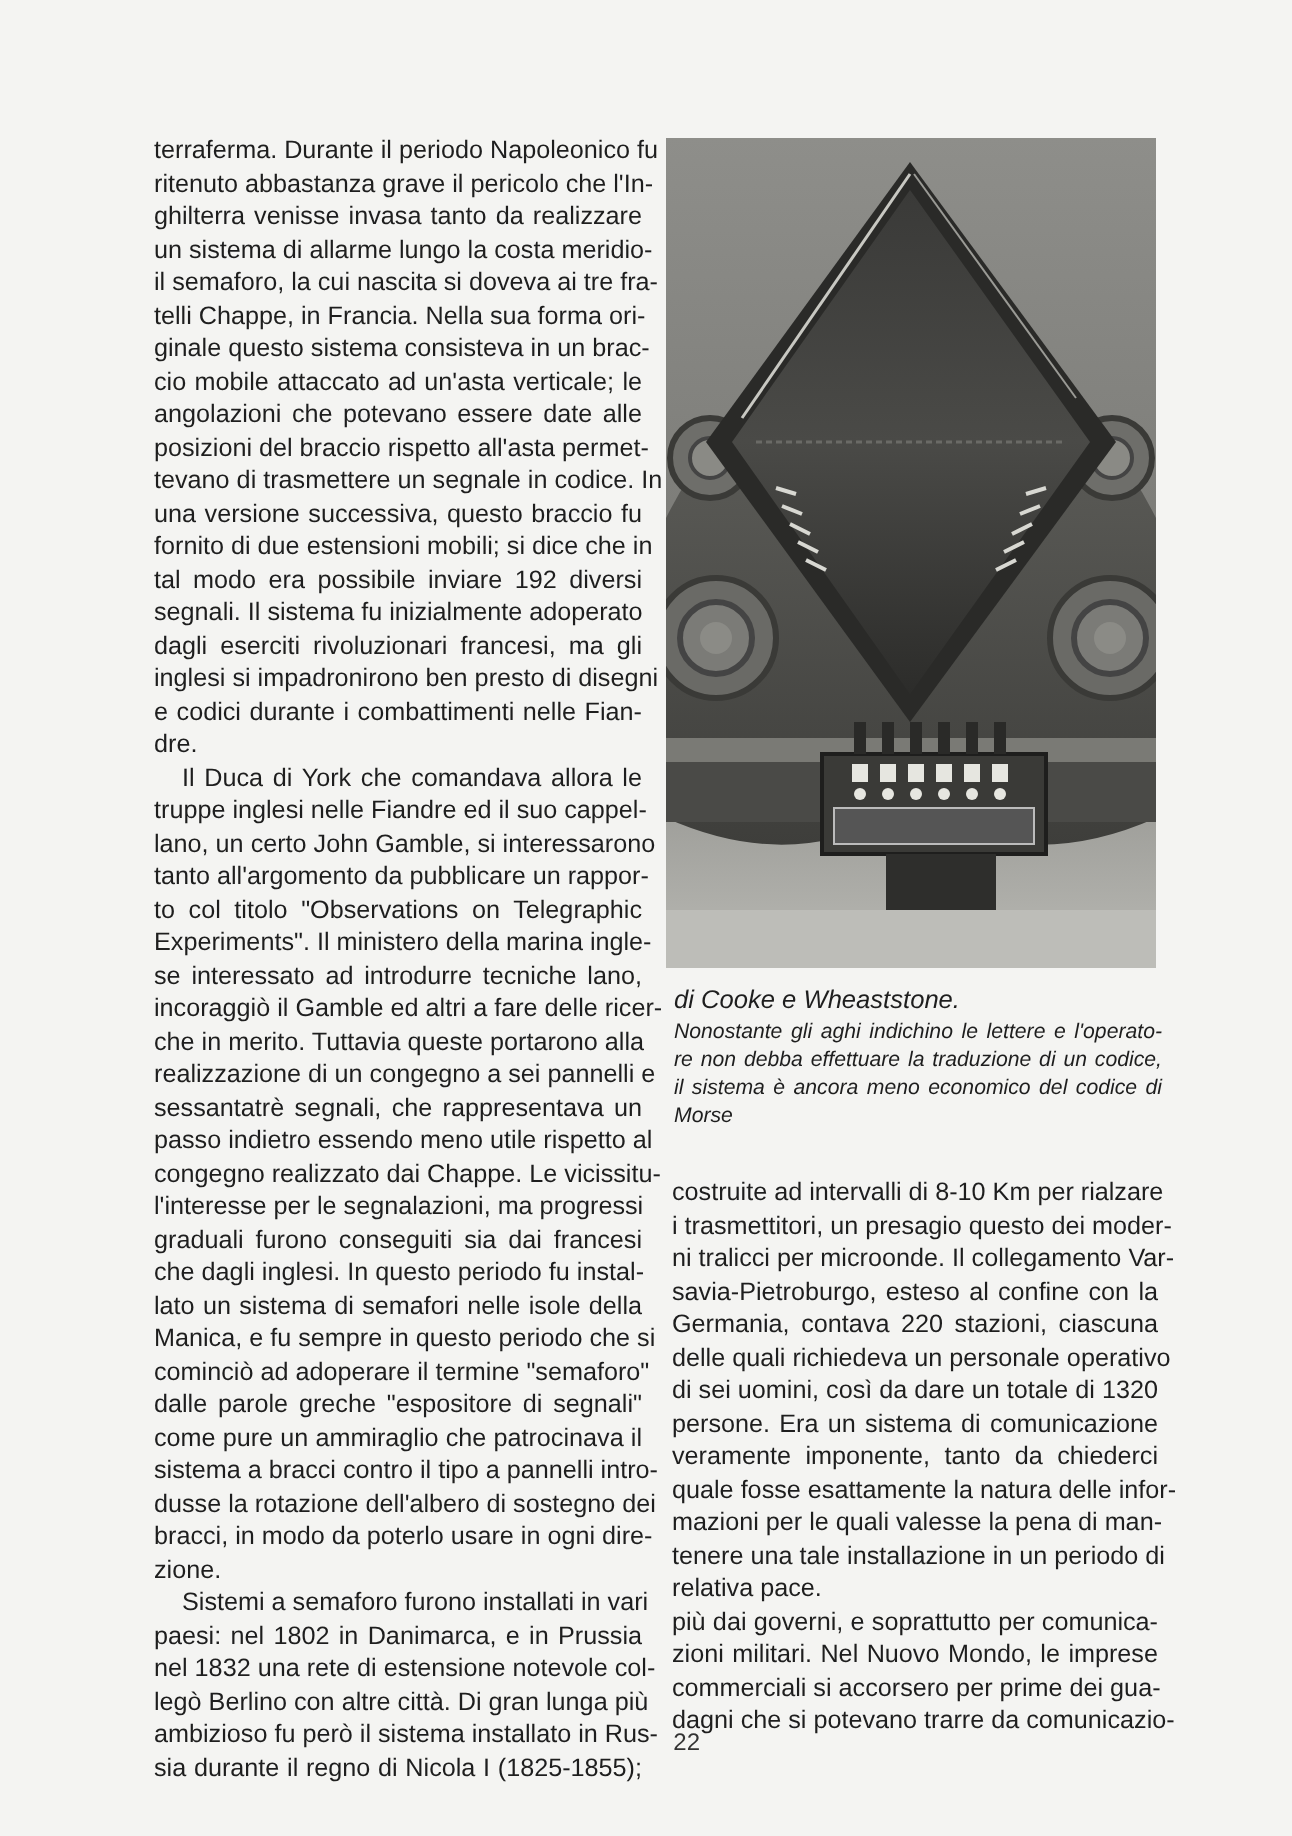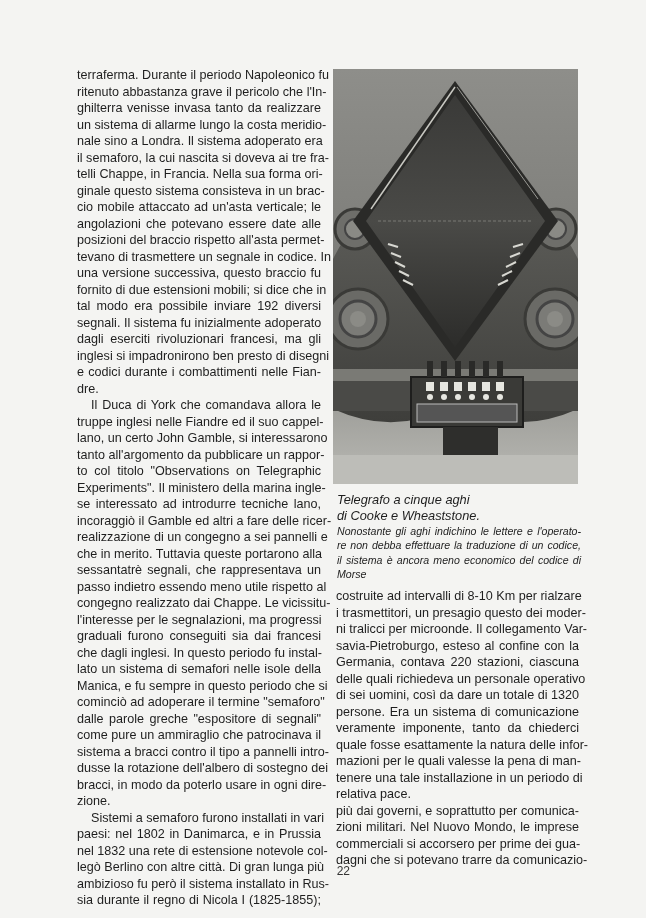--- a/index.html
+++ b/index.html
@@ -45,21 +45,20 @@
 <body>
 
 <div class="page">
 
   <div class="col-left" id="col-left">
       <p>
         <span class="line">terraferma. Durante il periodo Napoleonico fu</span>
         <span class="line">ritenuto abbastanza grave il pericolo che l'In-</span>
         <span class="line">ghilterra venisse invasa tanto da realizzare</span>
         <span class="line">un sistema di allarme lungo la costa meridio-</span>
-        <span class="line">nale sino a Londra. Il sistema adoperato era</span>
         <span class="line">il semaforo, la cui nascita si doveva ai tre fra-</span>
         <span class="line">telli Chappe, in Francia. Nella sua forma ori-</span>
         <span class="line">ginale questo sistema consisteva in un brac-</span>
         <span class="line">cio mobile attaccato ad un'asta verticale; le</span>
         <span class="line">angolazioni che potevano essere date alle</span>
         <span class="line">posizioni del braccio rispetto all'asta permet-</span>
         <span class="line">tevano di trasmettere un segnale in codice. In</span>
         <span class="line">una versione successiva, questo braccio fu</span>
         <span class="line">fornito di due estensioni mobili; si dice che in</span>
         <span class="line">tal modo era possibile inviare 192 diversi</span>
@@ -71,22 +70,22 @@
       </p>
       <p>
         <span class="line indent">Il Duca di York che comandava allora le</span>
         <span class="line">truppe inglesi nelle Fiandre ed il suo cappel-</span>
         <span class="line">lano, un certo John Gamble, si interessarono</span>
         <span class="line">tanto all'argomento da pubblicare un rappor-</span>
         <span class="line">to col titolo "Observations on Telegraphic</span>
         <span class="line">Experiments". Il ministero della marina ingle-</span>
         <span class="line">se interessato ad introdurre tecniche lano,</span>
         <span class="line">incoraggiò il Gamble ed altri a fare delle ricer-</span>
+        <span class="line">che in merito. Tuttavia queste portarono alla</span>
         <span class="line">realizzazione di un congegno a sei pannelli e</span>
-        <span class="line">che in merito. Tuttavia queste portarono alla</span>
         <span class="line">sessantatrè segnali, che rappresentava un</span>
         <span class="line">passo indietro essendo meno utile rispetto al</span>
         <span class="line">congegno realizzato dai Chappe. Le vicissitu-</span>
         <span class="line">l'interesse per le segnalazioni, ma progressi</span>
         <span class="line">graduali furono conseguiti sia dai francesi</span>
         <span class="line">che dagli inglesi. In questo periodo fu instal-</span>
         <span class="line">lato un sistema di semafori nelle isole della</span>
         <span class="line">Manica, e fu sempre in questo periodo che si</span>
         <span class="line">cominciò ad adoperare il termine "semaforo"</span>
         <span class="line">dalle parole greche "espositore di segnali"</span>
@@ -192,21 +191,20 @@
         </g>
       </g>
 
       <rect x="110" y="358" width="55" height="28" fill="#2e2e2c"></rect>
       <rect x="0" y="386" width="245" height="29" fill="#bdbdb8"></rect>
     </svg>
   </div>
 
   <div class="caption">
     <div class="caption-title">
-      <span class="line last">Telegrafo a cinque aghi</span>
       <span class="line last">di Cooke e Wheaststone.</span>
     </div>
     <div class="caption-body">
       <span class="line">Nonostante gli aghi indichino le lettere e l'operato-</span>
       <span class="line">re non debba effettuare la traduzione di un codice,</span>
       <span class="line">il sistema è ancora meno economico del codice di</span>
       <span class="line last">Morse</span>
     </div>
   </div>
 

